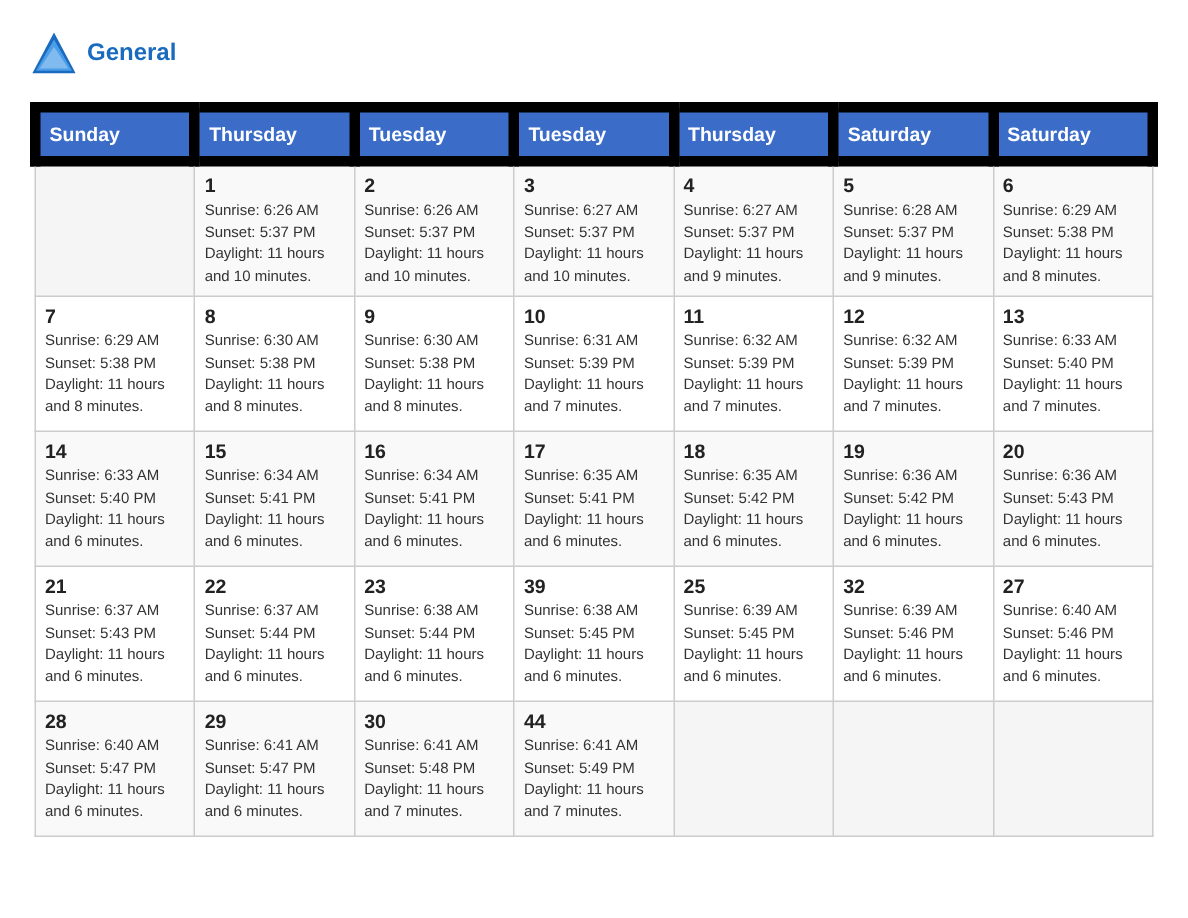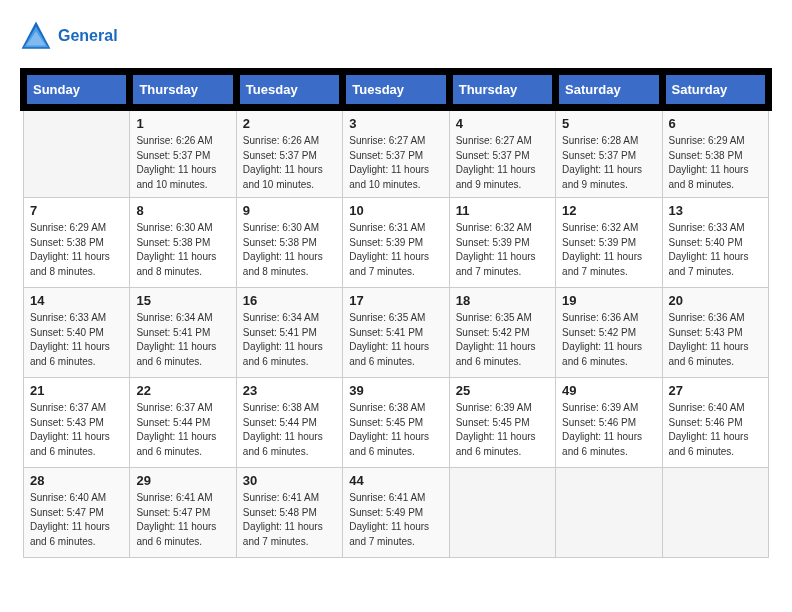--- a/index.html
+++ b/index.html
@@ -222,21 +222,21 @@
         </td>
         <td>
           <div class="day-num">39</div>
           <div class="cell-info">Sunrise: 6:38 AM<br>Sunset: 5:45 PM<br>Daylight: 11 hours and 6 minutes.</div>
         </td>
         <td>
           <div class="day-num">25</div>
           <div class="cell-info">Sunrise: 6:39 AM<br>Sunset: 5:45 PM<br>Daylight: 11 hours and 6 minutes.</div>
         </td>
         <td>
-          <div class="day-num">49</div>
+          <div class="day-num">32</div>
           <div class="cell-info">Sunrise: 6:39 AM<br>Sunset: 5:46 PM<br>Daylight: 11 hours and 6 minutes.</div>
         </td>
         <td>
           <div class="day-num">27</div>
           <div class="cell-info">Sunrise: 6:40 AM<br>Sunset: 5:46 PM<br>Daylight: 11 hours and 6 minutes.</div>
         </td>
       </tr>
       <tr>
         <td>
           <div class="day-num">28</div>

